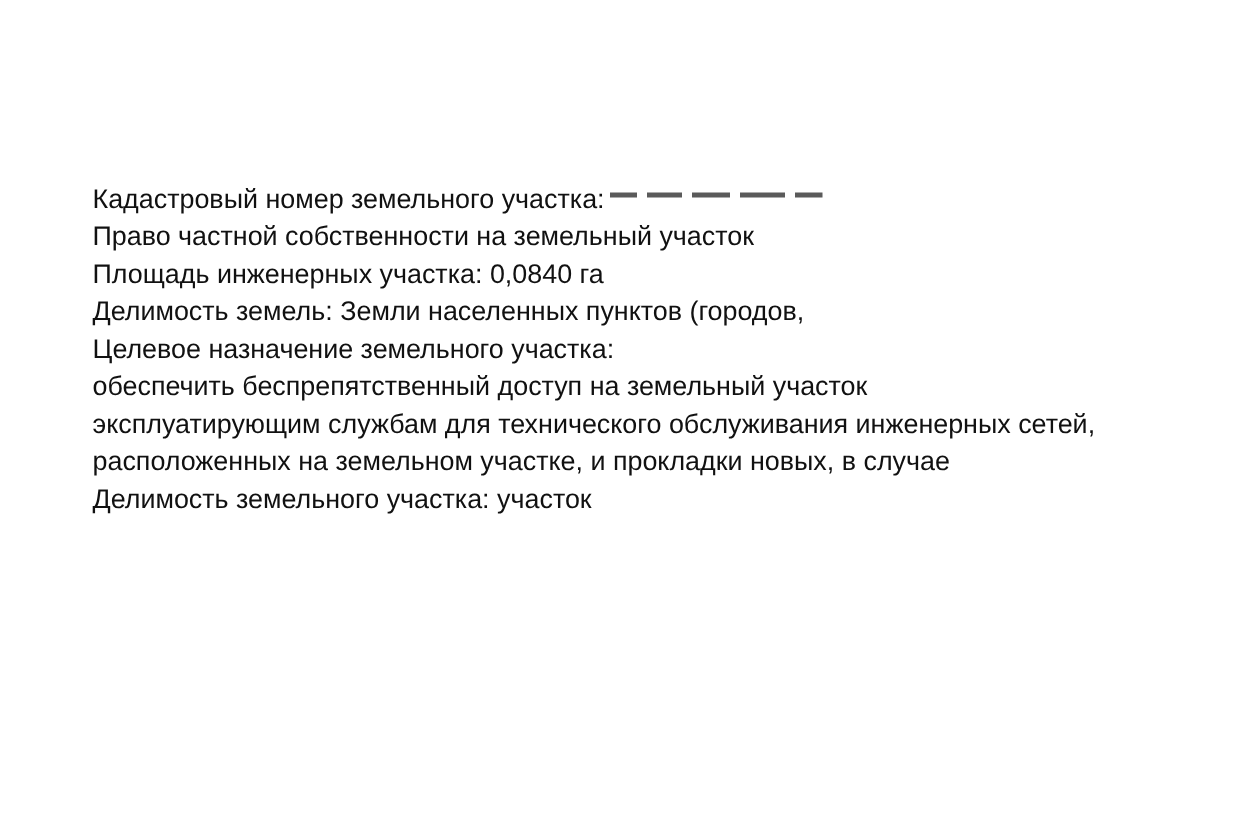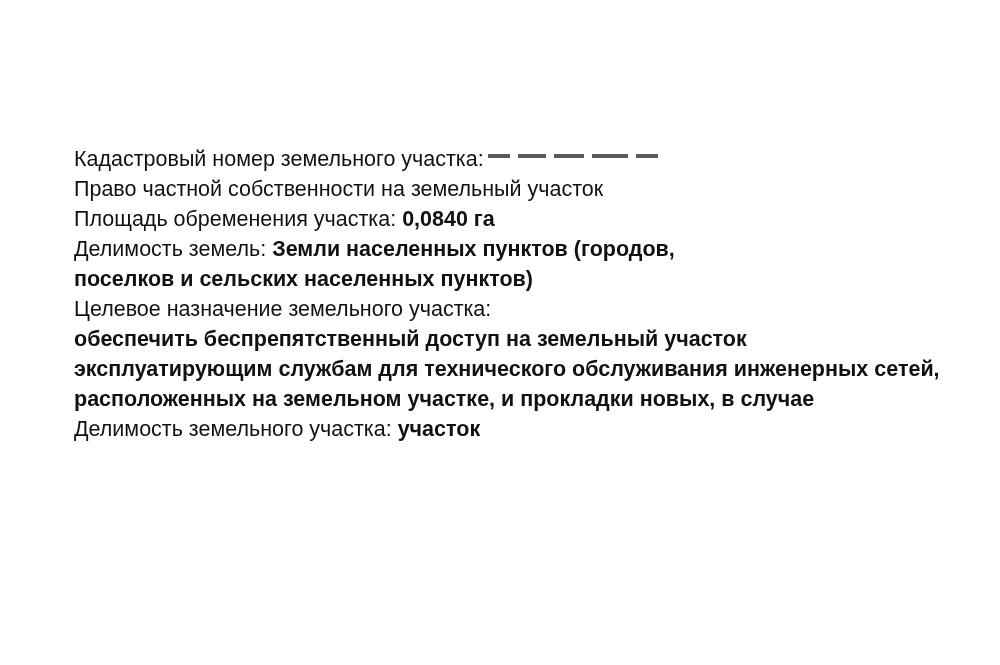--- a/index.html
+++ b/index.html
@@ -30,21 +30,21 @@
     font-size: 21.5px;
     line-height: 30px;
     color: #111111;
     white-space: nowrap;
     letter-spacing: 0px;
   }
   .lbl {
     font-weight: 400;
   }
   .val {
-    font-weight: 700;
+    font-weight: 400;
     margin-top: 36px;
   }
   .line-bold {
     font-weight: 700;
   }
   .redacted {
     display: inline-block;
     vertical-align: middle;
     width: 170px;
     height: 17px;
@@ -76,32 +76,29 @@
 
     <div class="doc-line">
       <span class="lbl">Кадастровый номер земельного участка:</span><span class="redacted"></span>
     </div>
 
     <div class="doc-line">
       <span class="lbl">Право частной собственности на земельный участок</span>
     </div>
 
     <div class="doc-line">
-      <span class="lbl">Площадь обременения участка:</span>
+      <span class="lbl">Площадь инженерных участка:</span>
       <span class="val">0,0840 га</span>
     </div>
 
     <div class="doc-line">
       <span class="lbl">Делимость земель:</span>
       <span class="val">Земли населенных пунктов (городов,</span>
     </div>
 
-    <div class="doc-line line-bold">
-      <span class="val">поселков и сельских населенных пунктов)</span>
-    </div>
 
     <div class="doc-line">
       <span class="lbl">Целевое назначение земельного участка:</span>
     </div>
 
 
 
     <div class="doc-line line-bold">
       <span class="val">обеспечить беспрепятственный доступ на земельный участок</span>
     </div>

